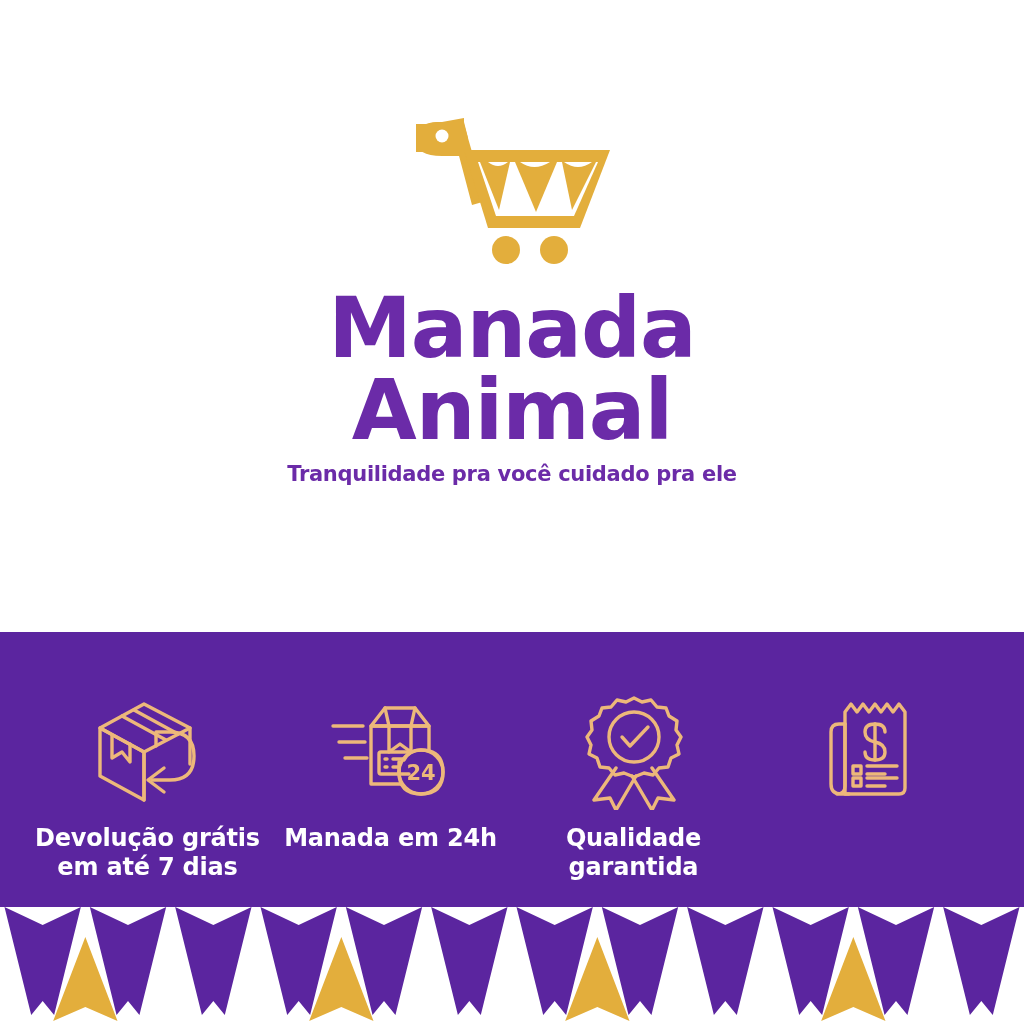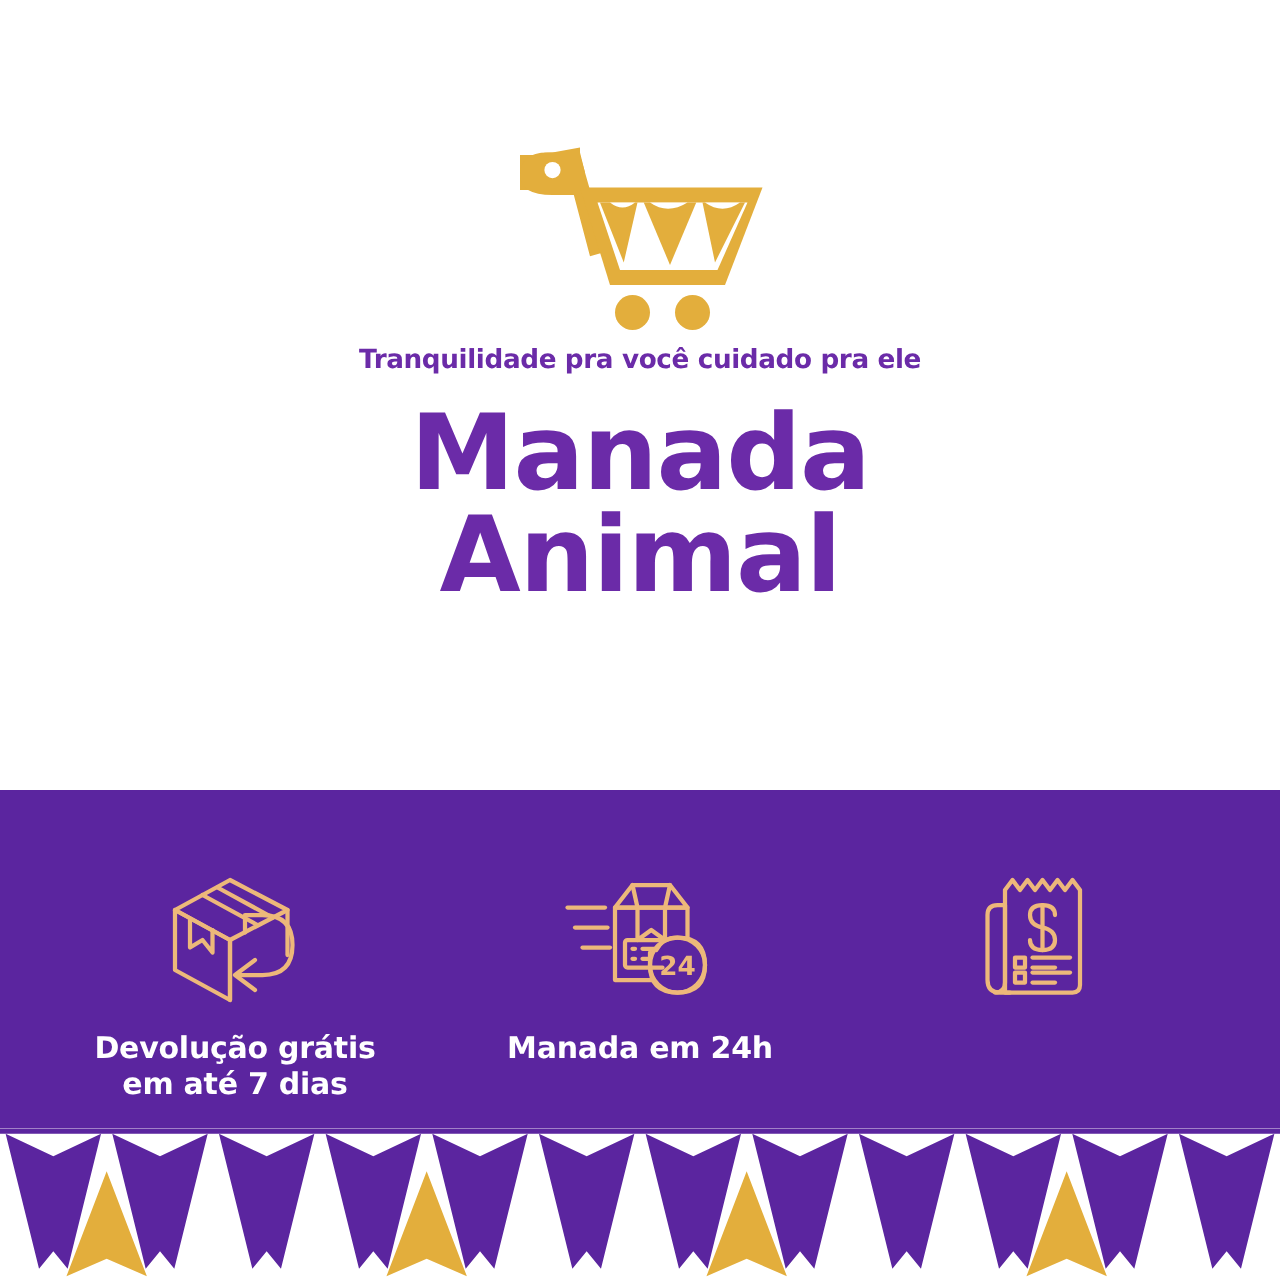--- a/index.html
+++ b/index.html
@@ -117,26 +117,26 @@
         <path d="M162 62 Q176 72 190 62 Z" fill="#ffffff"></path>
 
         <path d="M96 116 Q110 106 124 116 Z" fill="#ffffff"></path>
         <path d="M138 116 Q152 106 166 116 Z" fill="#ffffff"></path>
 
         <circle cx="104" cy="150" r="14" fill="#E3AE3C"></circle>
         <circle cx="152" cy="150" r="14" fill="#E3AE3C"></circle>
       </svg>
     </div>
 
-    <div id="tagline">Tranquilidade pra você cuidado pra ele</div>
-
     <div id="brand-name">
       <span id="brand-line-1">Manada</span>
       <span id="brand-line-2">Animal</span>
     </div>
+
+    <div id="tagline">Tranquilidade pra você cuidado pra ele</div>
   </div>
 
   <div id="feature-banner">
 
     <div class="feature-item">
       <div class="feature-icon">
         <svg viewBox="0 0 124 120" xmlns="http://www.w3.org/2000/svg" fill="none" stroke="#EDB87A" stroke-width="3.4" stroke-linecap="round" stroke-linejoin="round">
 
           <path d="M14 38 L58 14 L104 38 L58 62 Z"></path>
           <path d="M14 38 L14 86 L58 110 L58 62 Z"></path>
@@ -180,20 +180,39 @@
 
           <circle cx="92" cy="82" r="22" fill="#5B259F"></circle>
           <path d="M75 70 Q80 60 92 60 Q114 60 114 82 Q114 104 92 104 Q70 104 70 82"></path>
           <path d="M70 72 L70 84 L80 84"></path>
           <text x="92" y="90" font-family="DejaVu Sans, sans-serif" font-size="21" font-weight="bold" fill="#EDB87A" stroke="none" text-anchor="middle">24</text>
         </svg>
       </div>
       <div class="feature-label">Manada em 24h</div>
     </div>
 
+    <div class="feature-item">
+      <div class="feature-icon">
+        <svg viewBox="0 0 124 120" xmlns="http://www.w3.org/2000/svg" fill="none" stroke="#EDB87A" stroke-width="3.4" stroke-linecap="round" stroke-linejoin="round">
+
+          <path d="M44 78 L22 110 L38 108 L44 120 L64 86"></path>
+          <path d="M80 78 L102 110 L86 108 L80 120 L60 86"></path>
+
+          <path d="M62 8
+                   L70 12 L79 10 L85 17 L94 18 L97 26 L105 31 L104 40 L109 47
+                   L105 55 L107 64 L99 68 L96 77 L87 78 L81 85 L72 83 L62 87
+                   L52 83 L43 85 L37 78 L28 77 L25 68 L17 64 L19 55 L15 47
+                   L20 40 L19 31 L27 26 L30 18 L39 17 L45 10 L54 12 Z"></path>
+          <circle cx="62" cy="47" r="25"></circle>
+          <path d="M50 47 L58 56 L76 37"></path>
+        </svg>
+      </div>
+      <div class="feature-label">Qualidade
+garantida</div>
+    </div>
 
     <div class="feature-item">
       <div class="feature-icon">
         <svg viewBox="0 0 124 120" xmlns="http://www.w3.org/2000/svg" fill="none" stroke="#EDB87A" stroke-width="3.4" stroke-linecap="round" stroke-linejoin="round">
 
           <path d="M30 34 L24 34 Q16 34 16 42 L16 94 Q16 104 26 104 L34 104"></path>
           <path d="M30 34 L30 96 Q30 104 22 104"></path>
 
           <path d="M30 22 L36 14 L42 22 L48 14 L54 22 L60 14 L66 22 L72 14 L78 22 L84 14 L90 22
                    L90 98 Q90 104 84 104 L30 104 Z"></path>

